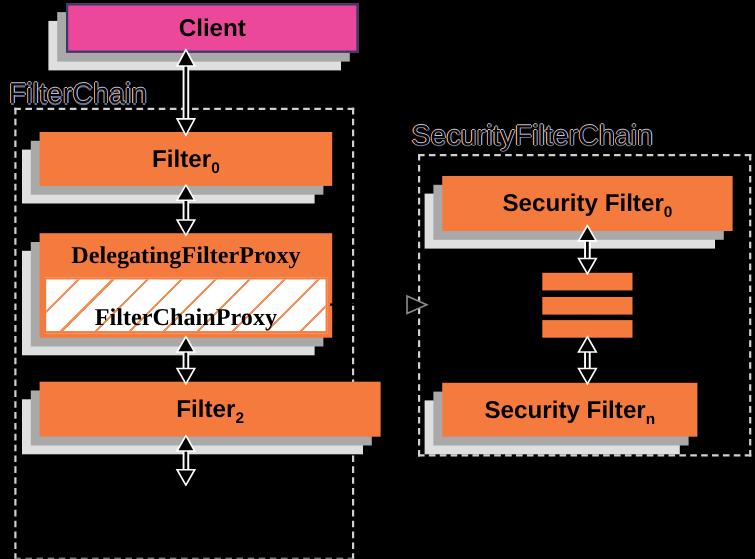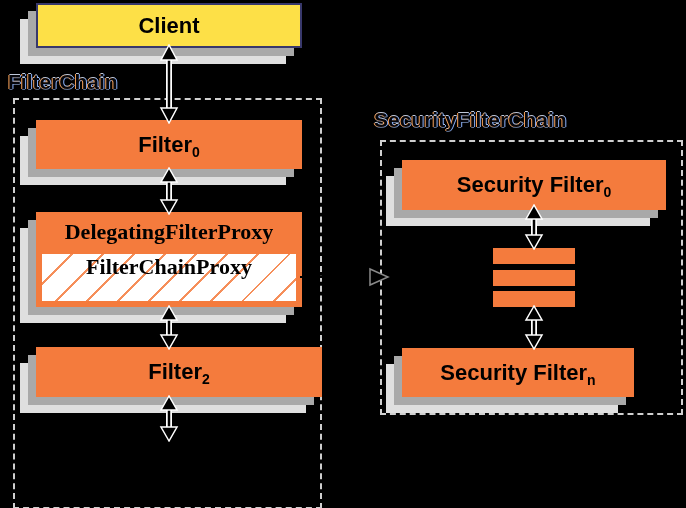--- a/index.html
+++ b/index.html
@@ -7,31 +7,31 @@
     position:relative; width:686px; height:508px; background:#000000;
     font-family:"Liberation Sans", sans-serif; overflow:hidden;
   }
   
   .box {
     position:absolute; display:flex; align-items:center; justify-content:center;
     font-weight:bold; font-size:22px; color:#000; z-index:2;
     box-shadow:-8px 8px 0 #A9A9A9, -16px 16px 0 #DFDFDF;
   }
   .orange { background:#F47B3D; }
-  .client { background:#fde047; border:2px solid #38386B; }
+  .client { background:#ec4899; border:2px solid #38386B;margin-left:24px; }
   .box sub { font-size:14px; font-weight:bold; line-height:0; }
 
   
   .dashed {
     position:absolute; border:2px dashed #CFCFCF; z-index:1;
   }
 
   
   .grouplabel {
-    position:absolute; z-index:2; font-weight:bold; font-size:21px; color:#06070c;
+    position:absolute; z-index:2; font-weight:normal; font-size:26px; color:#06070c;
     letter-spacing:0px;
     text-shadow:
       -1px 0 0 rgba(255,165,90,0.95),
        1px 0 0 rgba(140,180,255,0.95),
        0 -1px 0 rgba(225,235,255,0.85),
        0 1px 0 rgba(170,200,255,0.55);
   }
 
   
   .dfp-title {
@@ -40,21 +40,21 @@
     font-weight:bold; font-size:22px; color:#000;
   }
   .hatched {
     position:absolute; left:4px; right:4px; top:40px; bottom:4px;
     background:
       repeating-linear-gradient(135deg,
         rgba(244,123,61,0) 0px, rgba(244,123,61,0) 20px,
         rgba(244,123,61,0.85) 20px, rgba(244,123,61,0.85) 22px),
       #FFFFFF;
     border:2px solid #F47B3D;
-    display:flex; align-items:flex-start; justify-content:center;
+    display:flex; align-items:flex-end; justify-content:center;
     font-weight:bold; font-size:22px; color:#000;
   }
 
   .arrow { position:absolute; z-index:3; }
   .bar { position:absolute; background:#F47B3D; z-index:2; }
 </style>
 </head>
 <body>
 
 <div class="stage">
@@ -99,21 +99,21 @@
     <polygon points="70,3 88,11 70,19" fill="#000000" stroke="#8A8A8A" stroke-width="1.5"></polygon>
   </svg>
 
   <svg class="arrow" style="left:157px; top:305px;" width="24" height="45" viewBox="0 0 24 45">
     <line x1="12" y1="11" x2="12" y2="34" stroke="#FFFFFF" stroke-width="6"></line>
     <line x1="12" y1="11" x2="12" y2="34" stroke="#000000" stroke-width="2.5"></line>
     <polygon points="12,1 4,15 20,15" fill="#000000" stroke="#FFFFFF" stroke-width="1.5"></polygon>
     <polygon points="12,44 4,30 20,30" fill="#000000" stroke="#FFFFFF" stroke-width="1.5"></polygon>
   </svg>
 
-  <div class="box orange" style="left:36px; top:347px; width:286px; height:50px;">
+  <div class="box orange" style="left:36px; top:347px; width:310px; height:50px;">
     <span><span>Filter</span><sub>2</sub></span>
   </div>
 
   <svg class="arrow" style="left:157px; top:395px;" width="24" height="47" viewBox="0 0 24 47">
     <line x1="12" y1="11" x2="12" y2="36" stroke="#FFFFFF" stroke-width="6"></line>
     <line x1="12" y1="11" x2="12" y2="36" stroke="#000000" stroke-width="2.5"></line>
     <polygon points="12,1 4,15 20,15" fill="#000000" stroke="#FFFFFF" stroke-width="1.5"></polygon>
     <polygon points="12,46 4,32 20,32" fill="#000000" stroke="#FFFFFF" stroke-width="1.5"></polygon>
   </svg>
 

